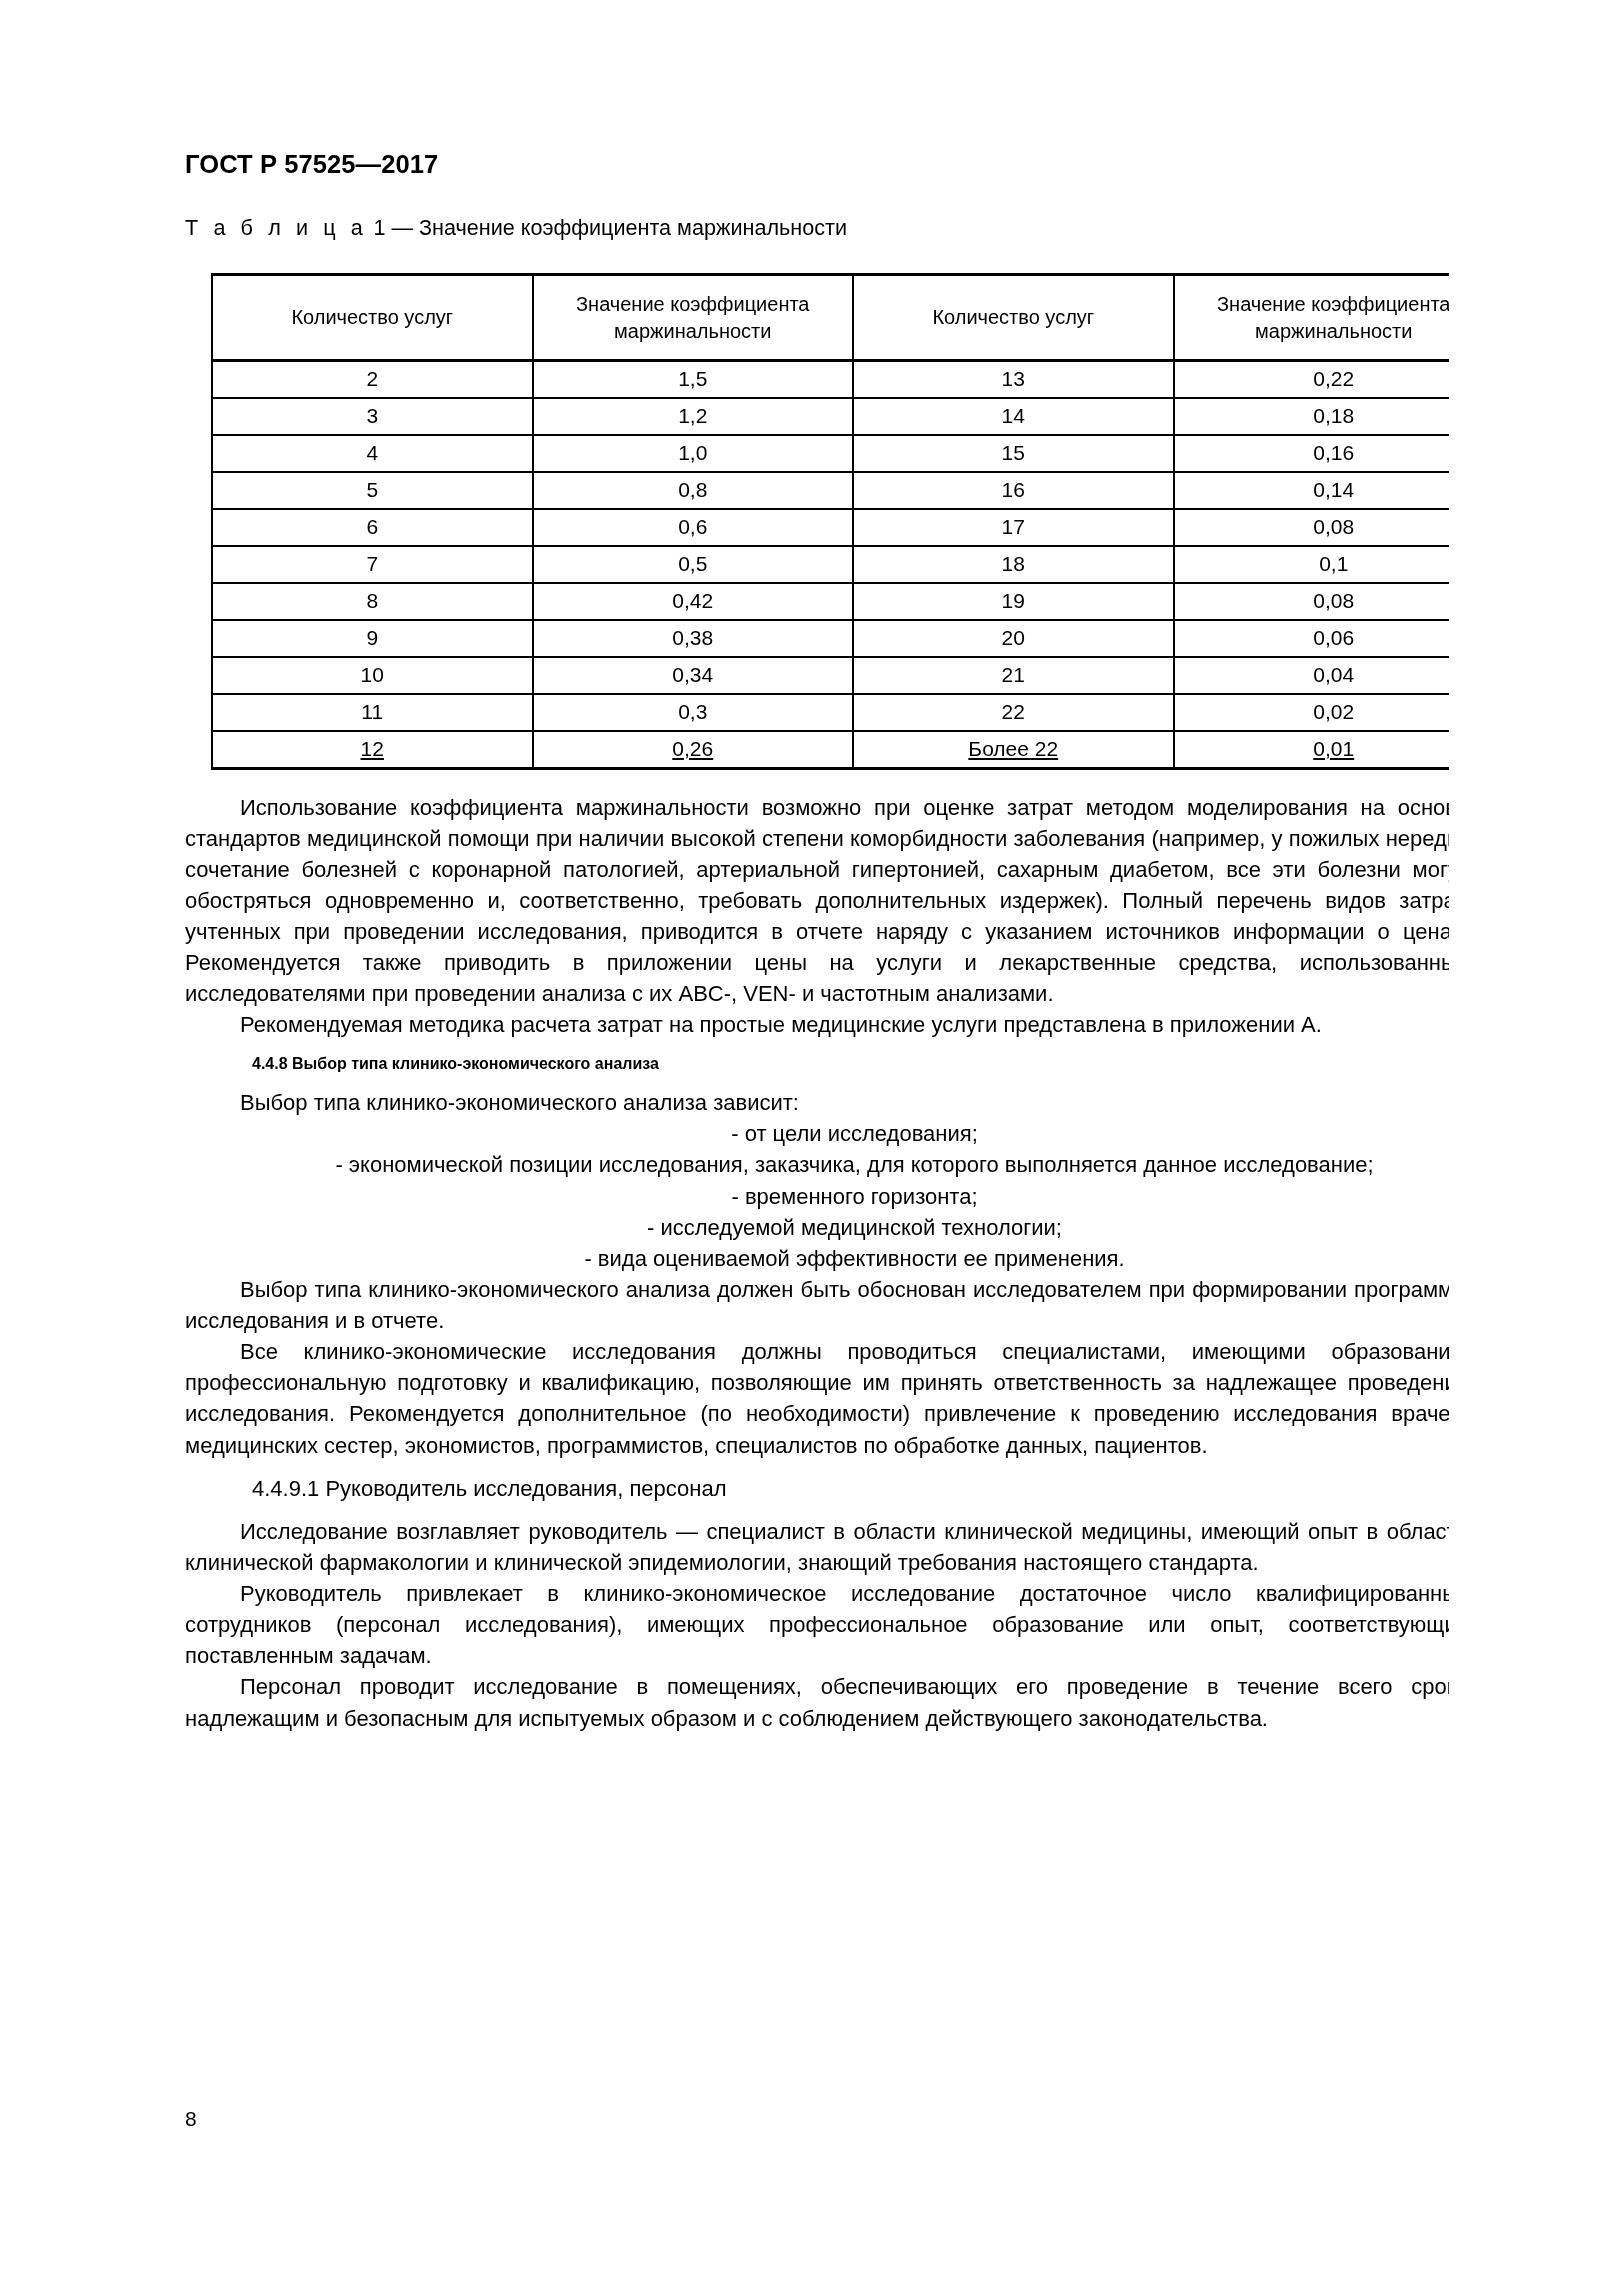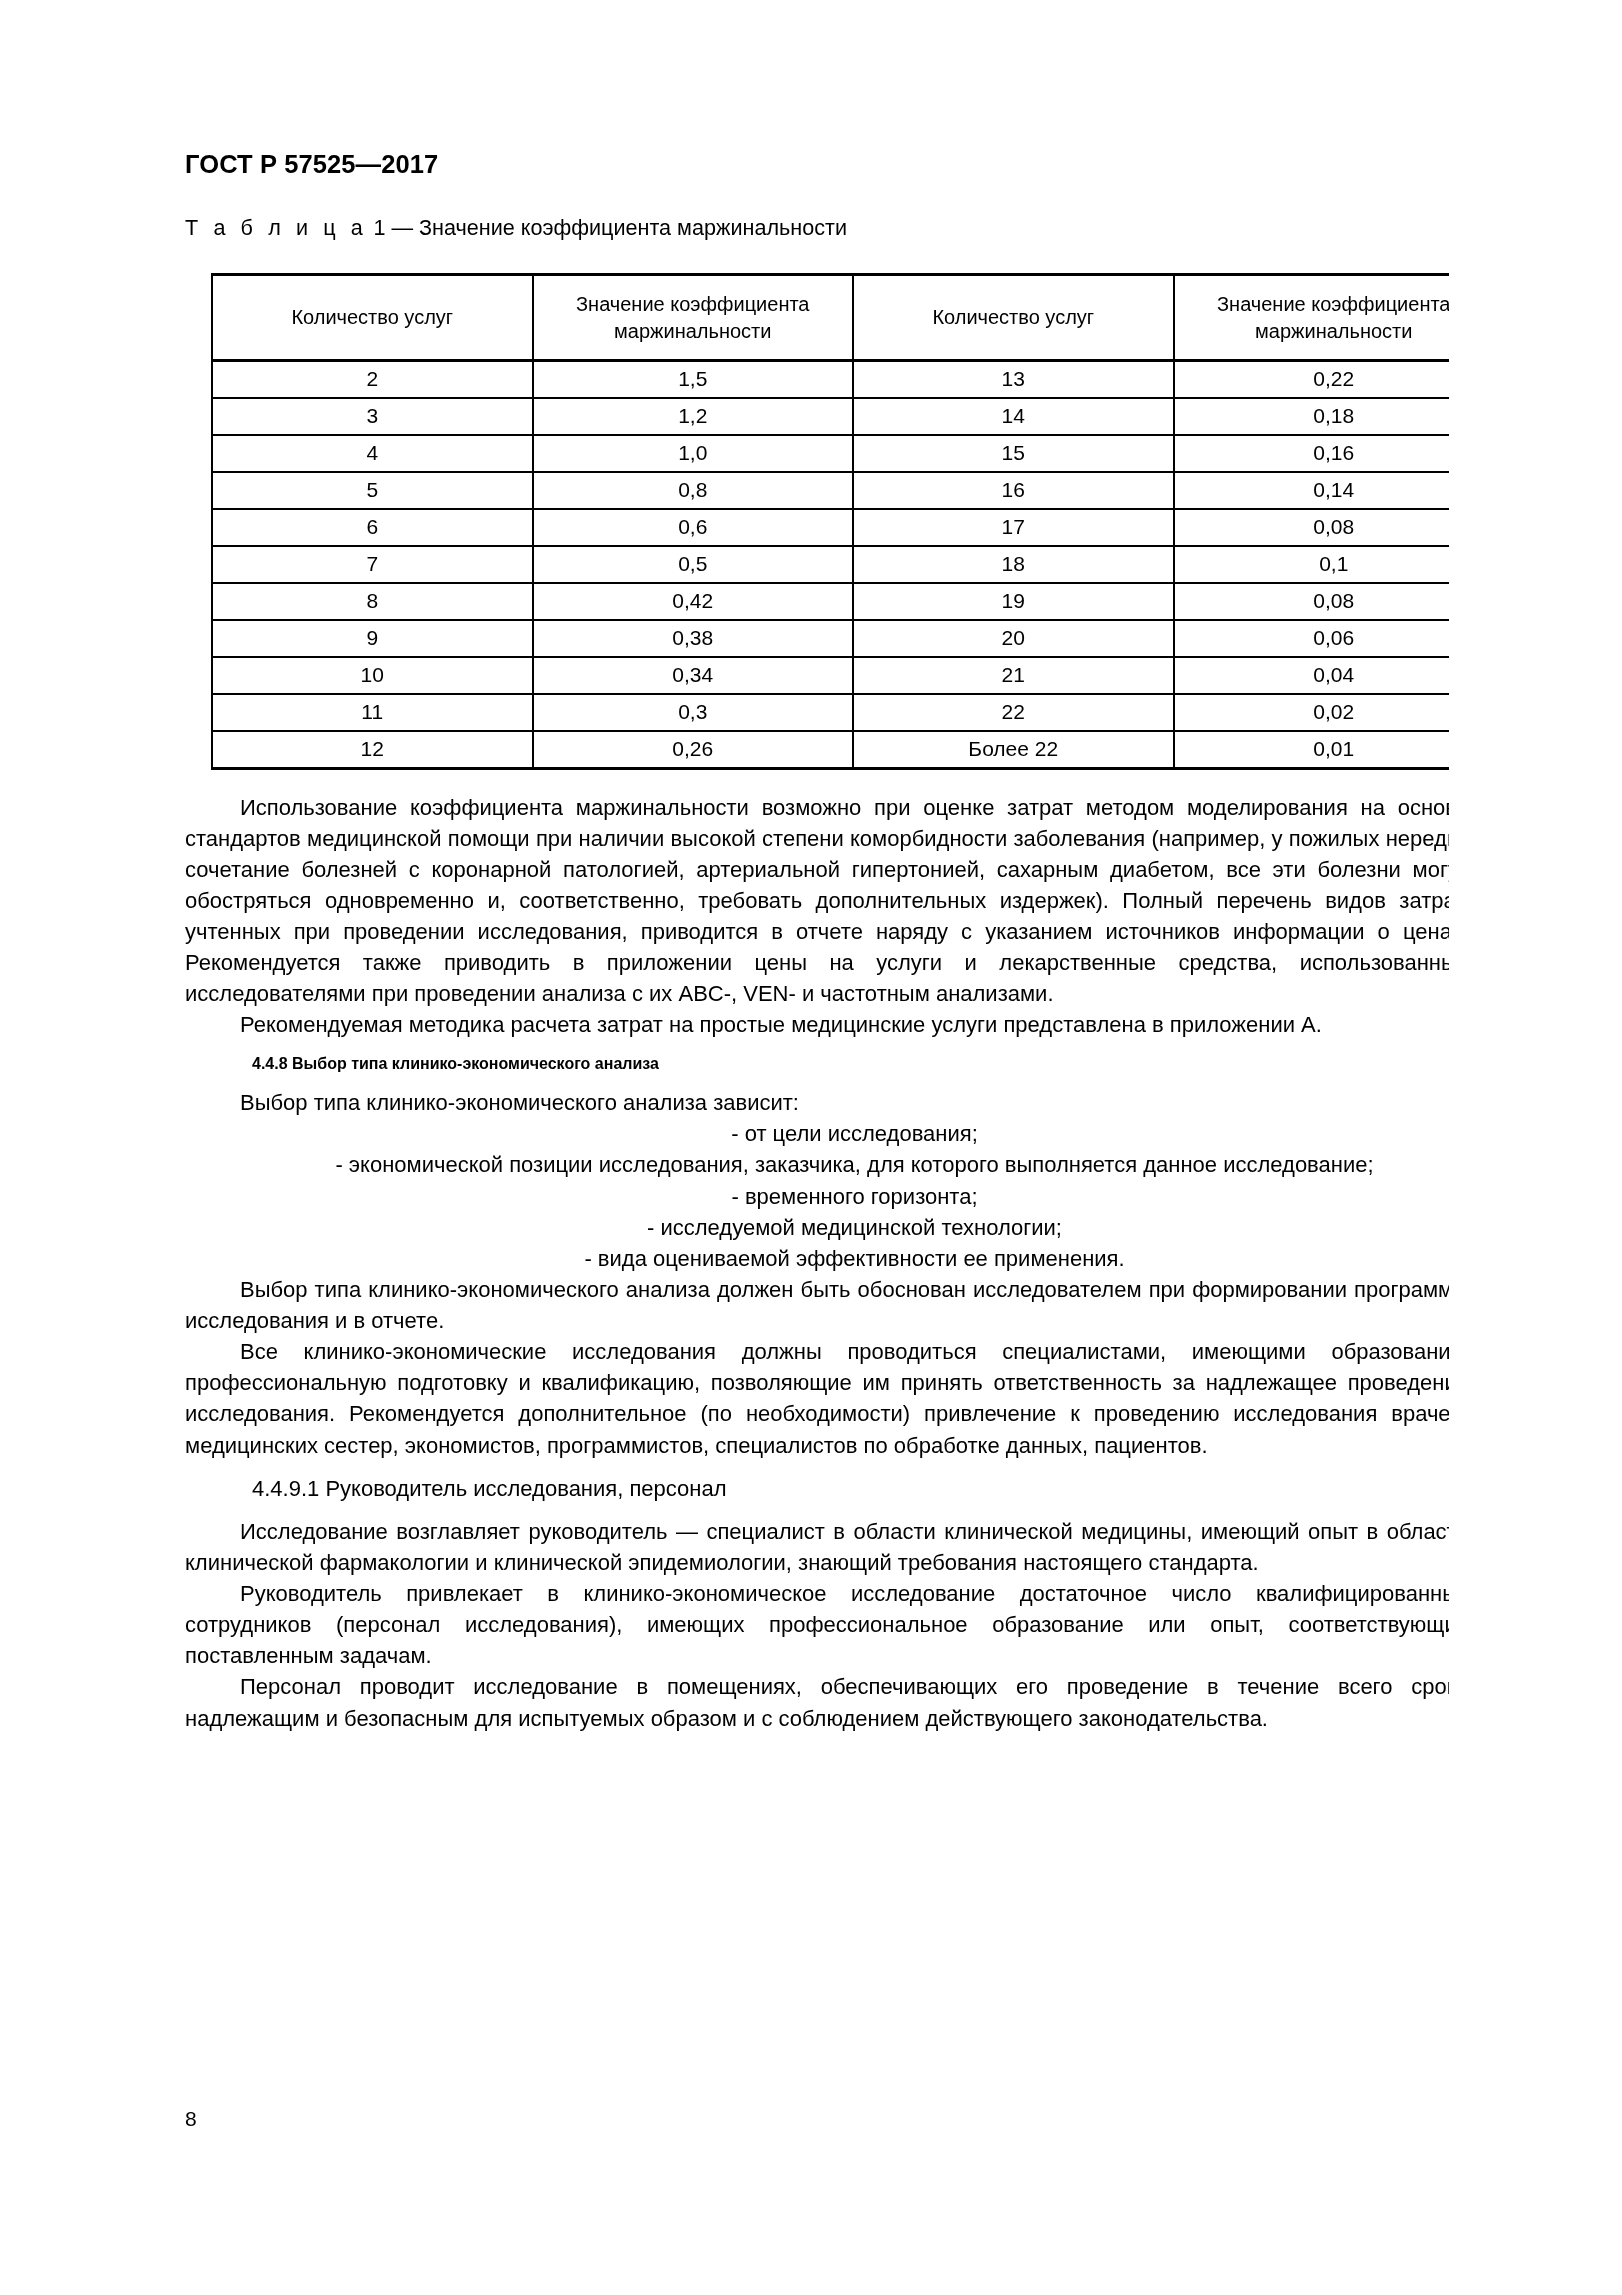--- a/index.html
+++ b/index.html
@@ -83,20 +83,21 @@
     border-top: 3.3px solid #000;
   }
   table.coef-table tbody td {
     height: 31px;
     border-bottom: 2px solid #000;
     font-size: 21px;
     padding: 2px 5.2px;
   }
   table.coef-table tbody tr:last-child td {
     border-bottom: 3.3px solid #000;
+    text-decoration: underline;
   }
 
   
   p.body-par {
     margin: 0;
     font-size: 22px;
     line-height: 1.415;
     text-align: justify;
     text-indent: 55px;
     hyphens: none;

